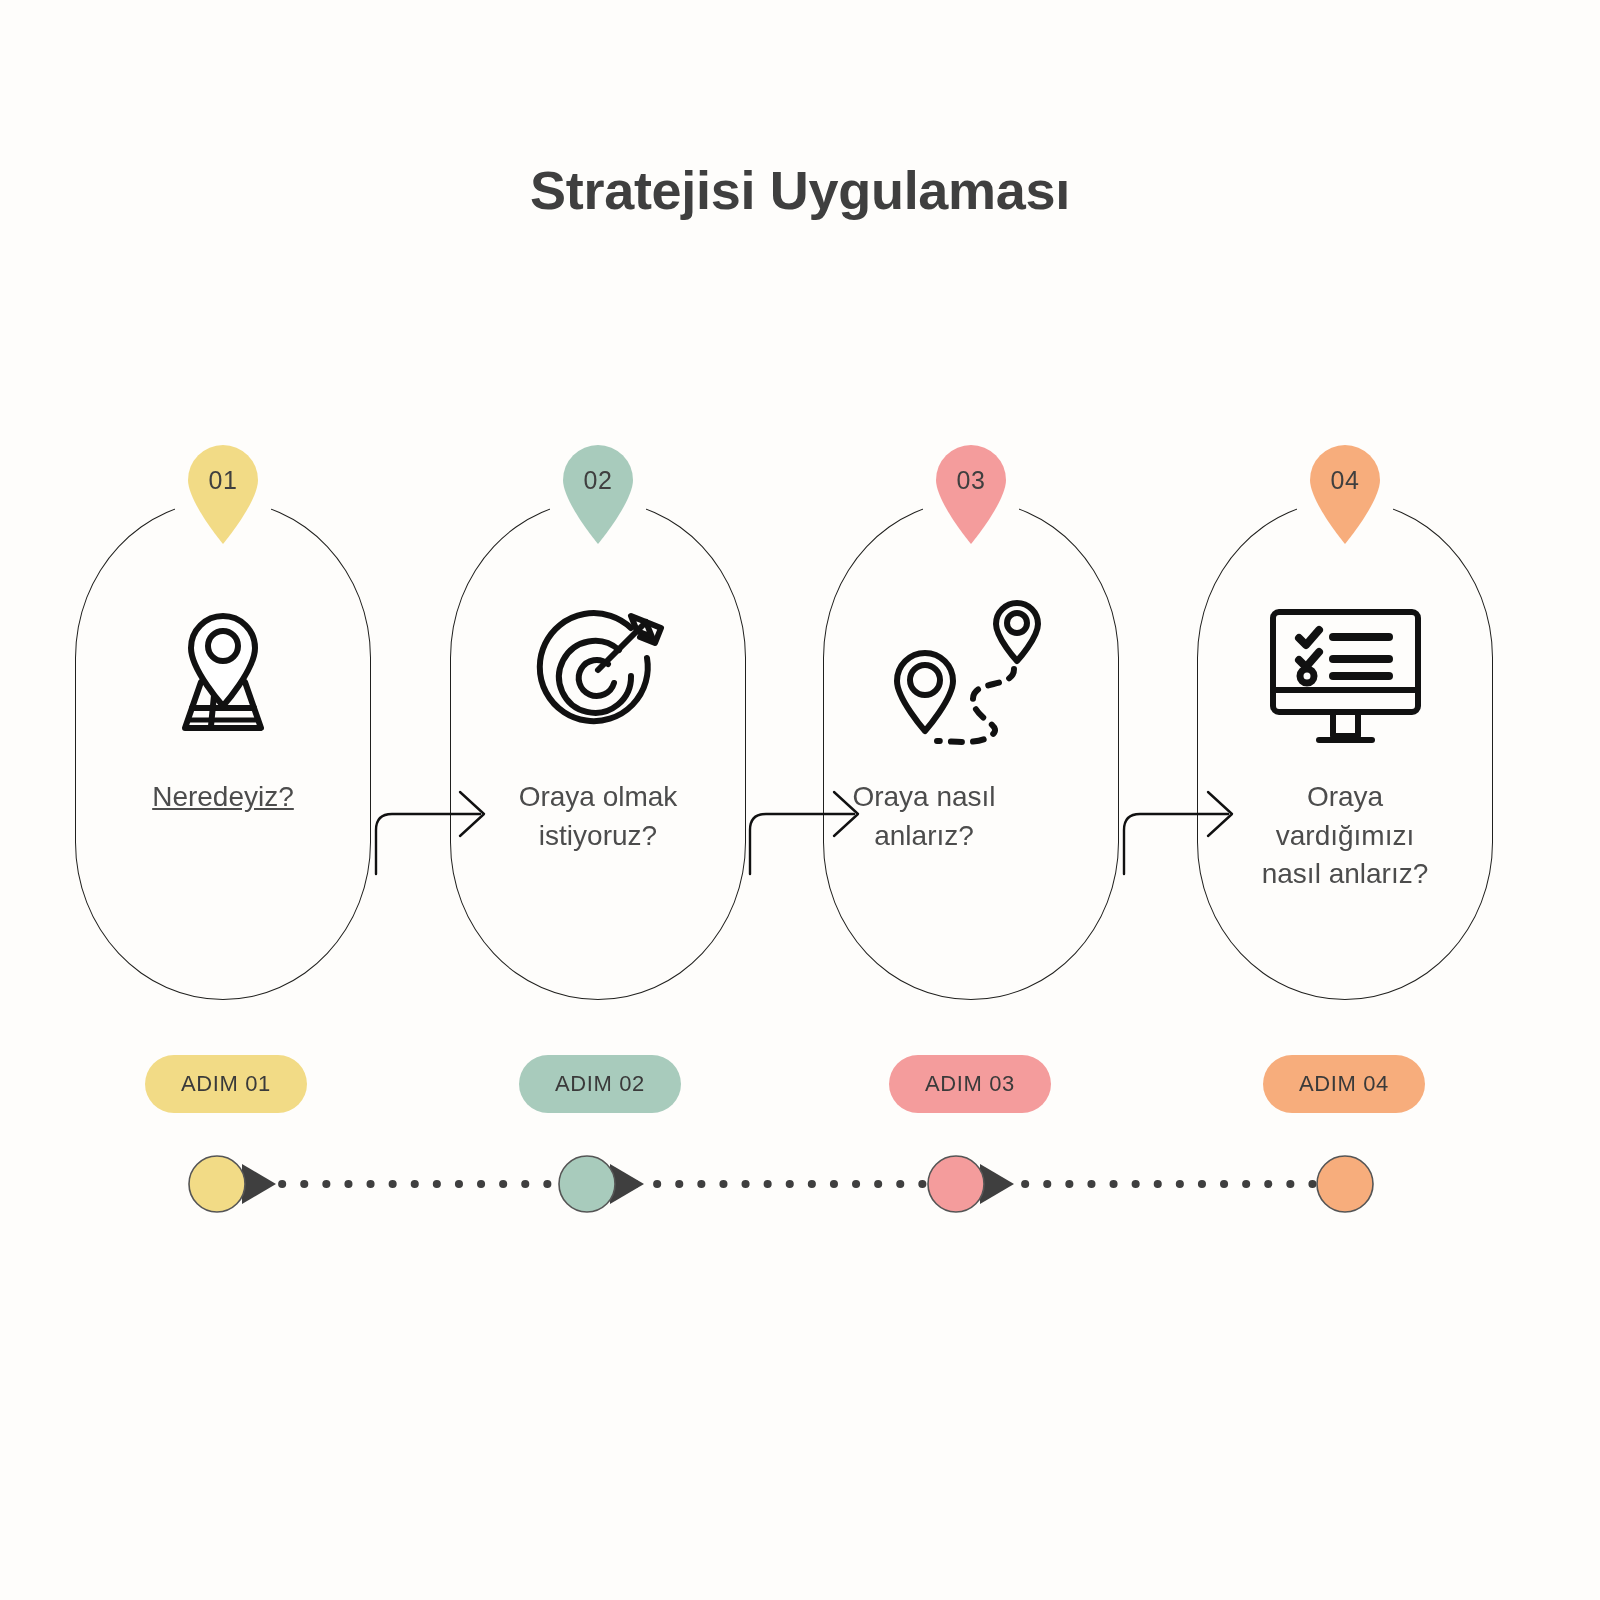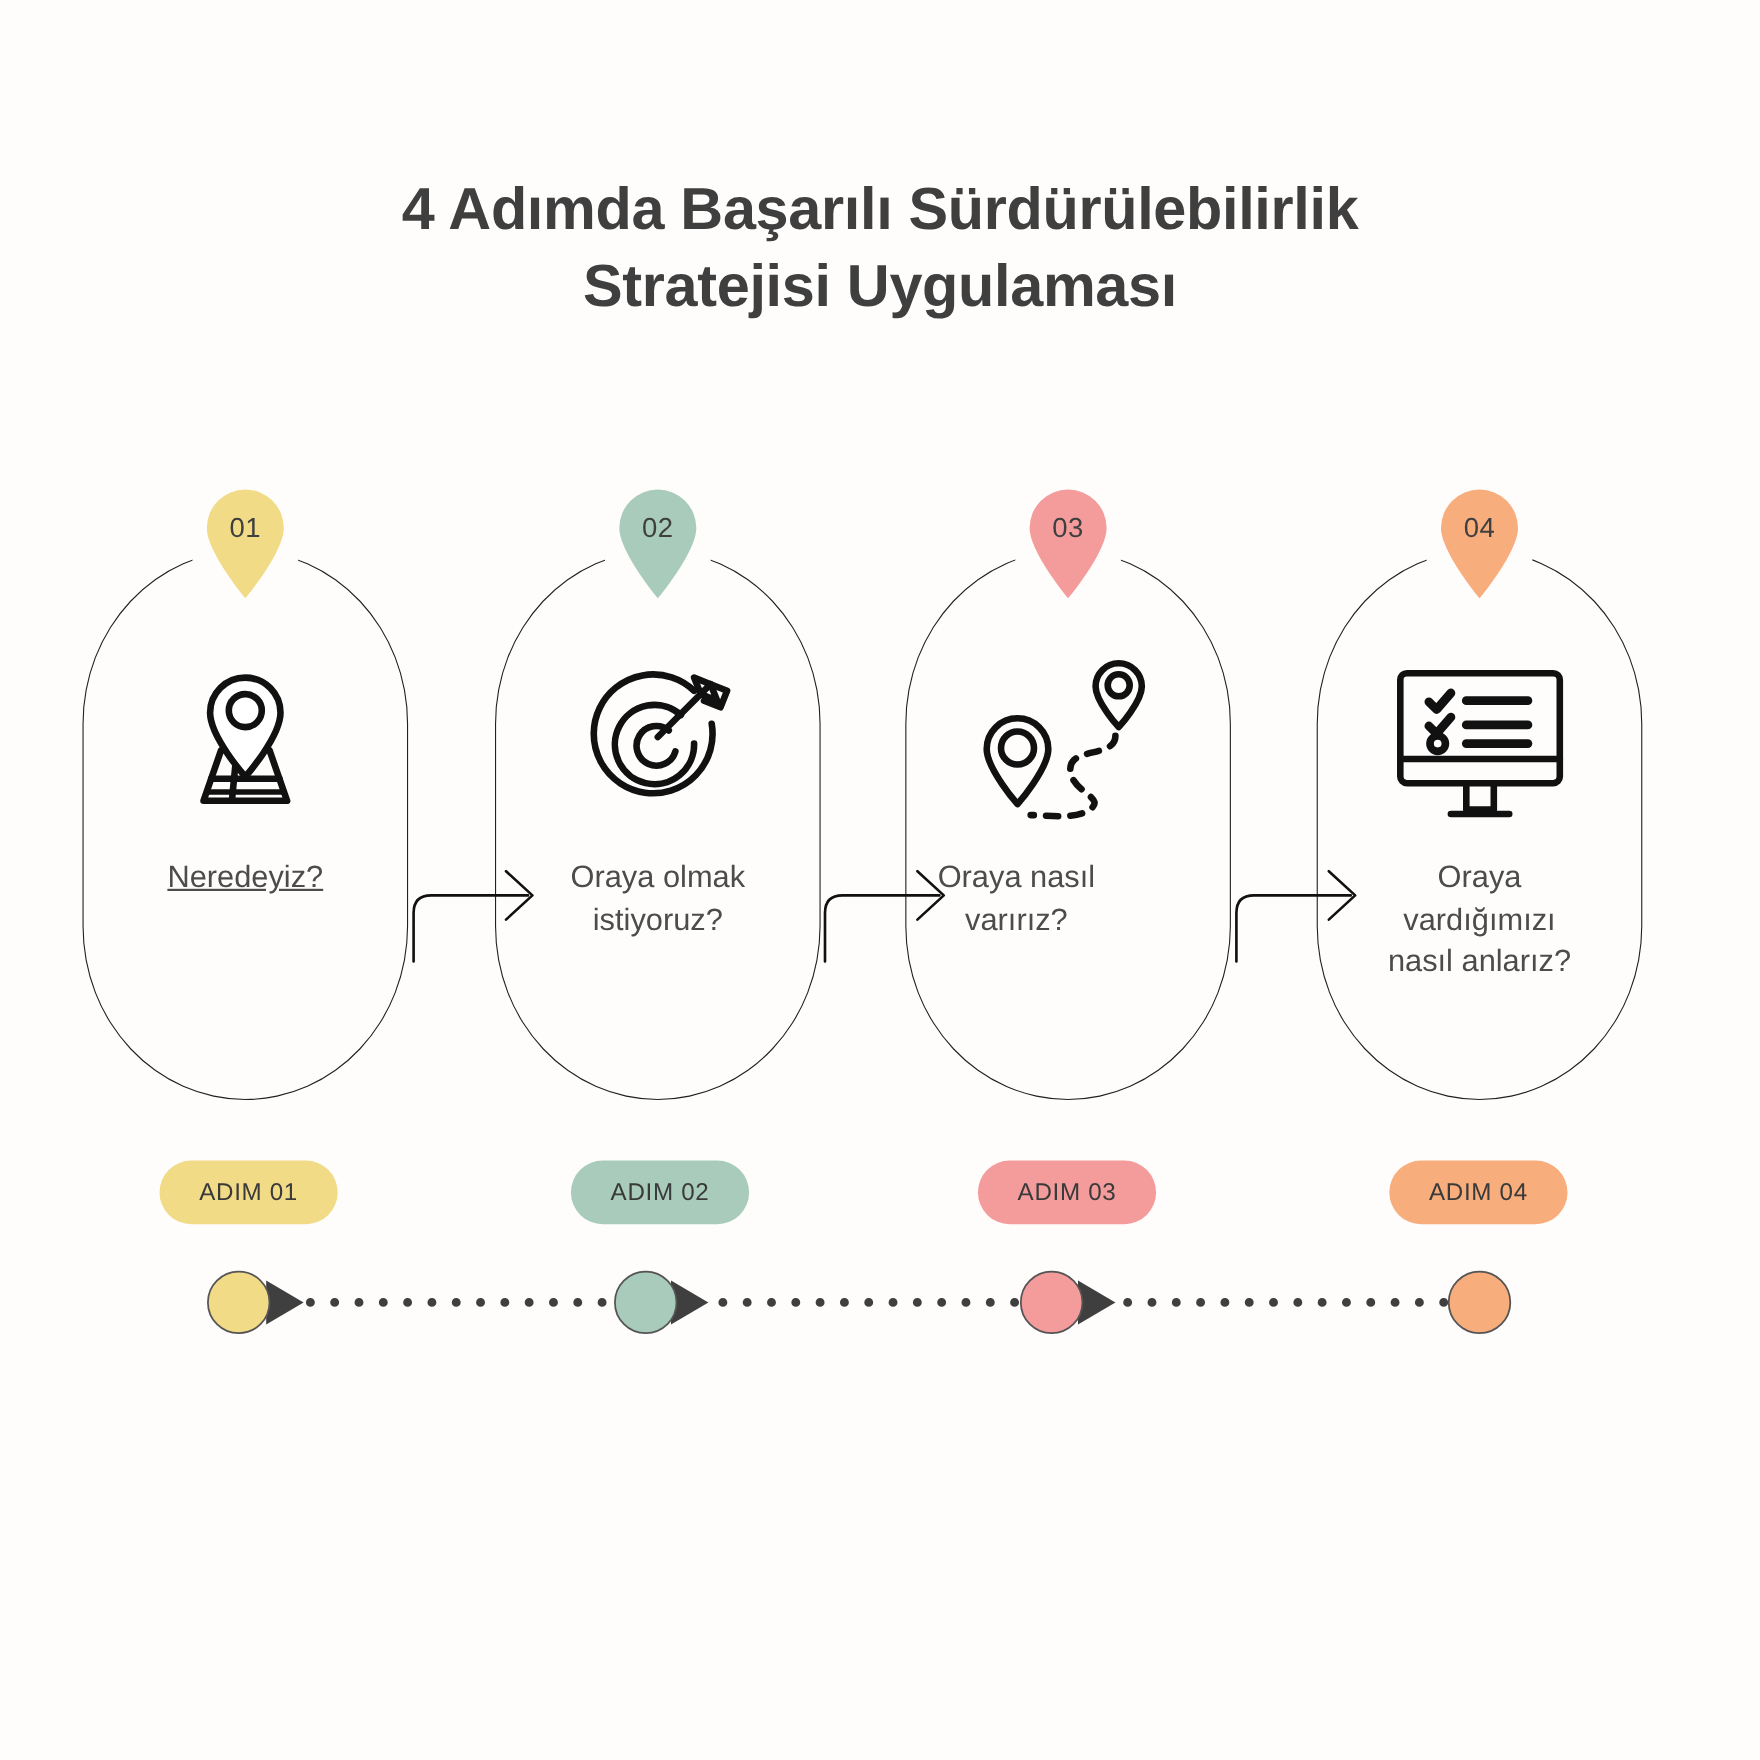--- a/index.html
+++ b/index.html
@@ -155,21 +155,20 @@
     left: 180px;
     top: 1140px;
     width: 1220px;
     height: 90px;
   }
 </style>
 </head>
 <body>
 
 <div id="page-title">
-  <span class="tline">4 Adımda Başarılı Sürdürülebilirlik</span>
   <span class="tline">Stratejisi Uygulaması</span>
 </div>
 
 <div class="card c1"></div>
 <div class="card c2"></div>
 <div class="card c3"></div>
 <div class="card c4"></div>
 
 <div class="card-notch c1"></div>
 <div class="card-notch c2"></div>
@@ -265,21 +264,21 @@
 
 <div class="caption t1">
   <div>Neredeyiz?</div>
 </div>
 <div class="caption t2">
   <div>Oraya olmak</div>
   <div>istiyoruz?</div>
 </div>
 <div class="caption t3">
   <div>Oraya nasıl</div>
-  <div>varırız?</div>
+  <div>anlarız?</div>
 </div>
 <div class="caption t4">
   <div>Oraya</div>
   <div>vardığımızı</div>
   <div>nasıl anlarız?</div>
 </div>
 
 <div class="connector k1">
   <svg width="130" height="110" viewBox="0 0 130 110" fill="none" stroke="#111111" stroke-width="2.4" stroke-linecap="round" stroke-linejoin="round">
     <path d="M8 104 L8 60 Q 8 44 24 44 L112 44"></path>

